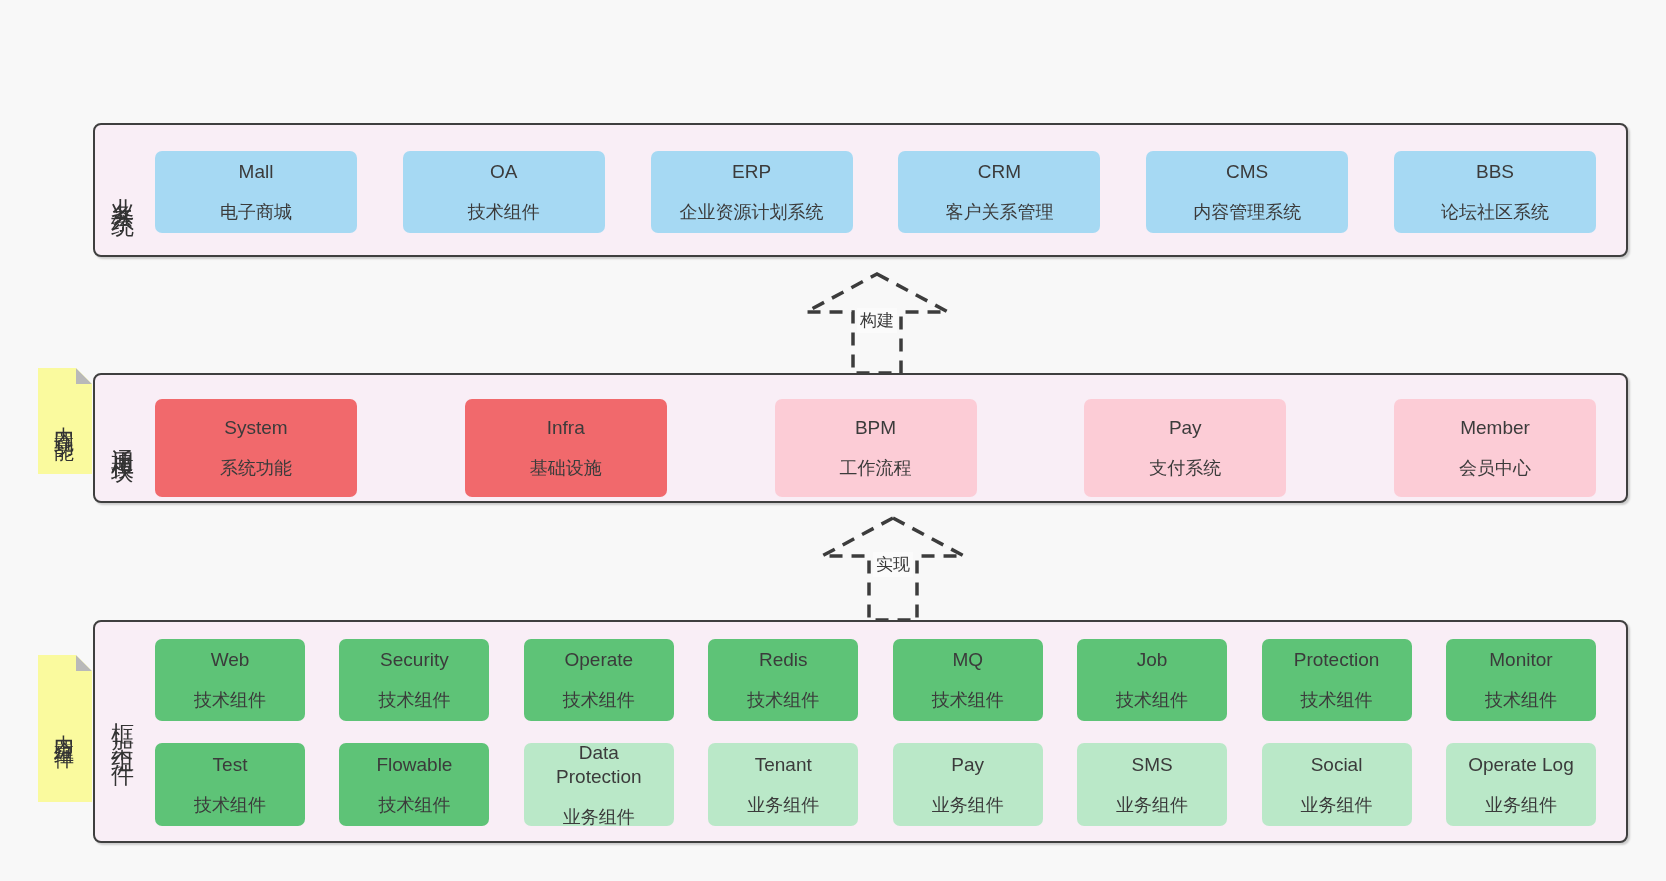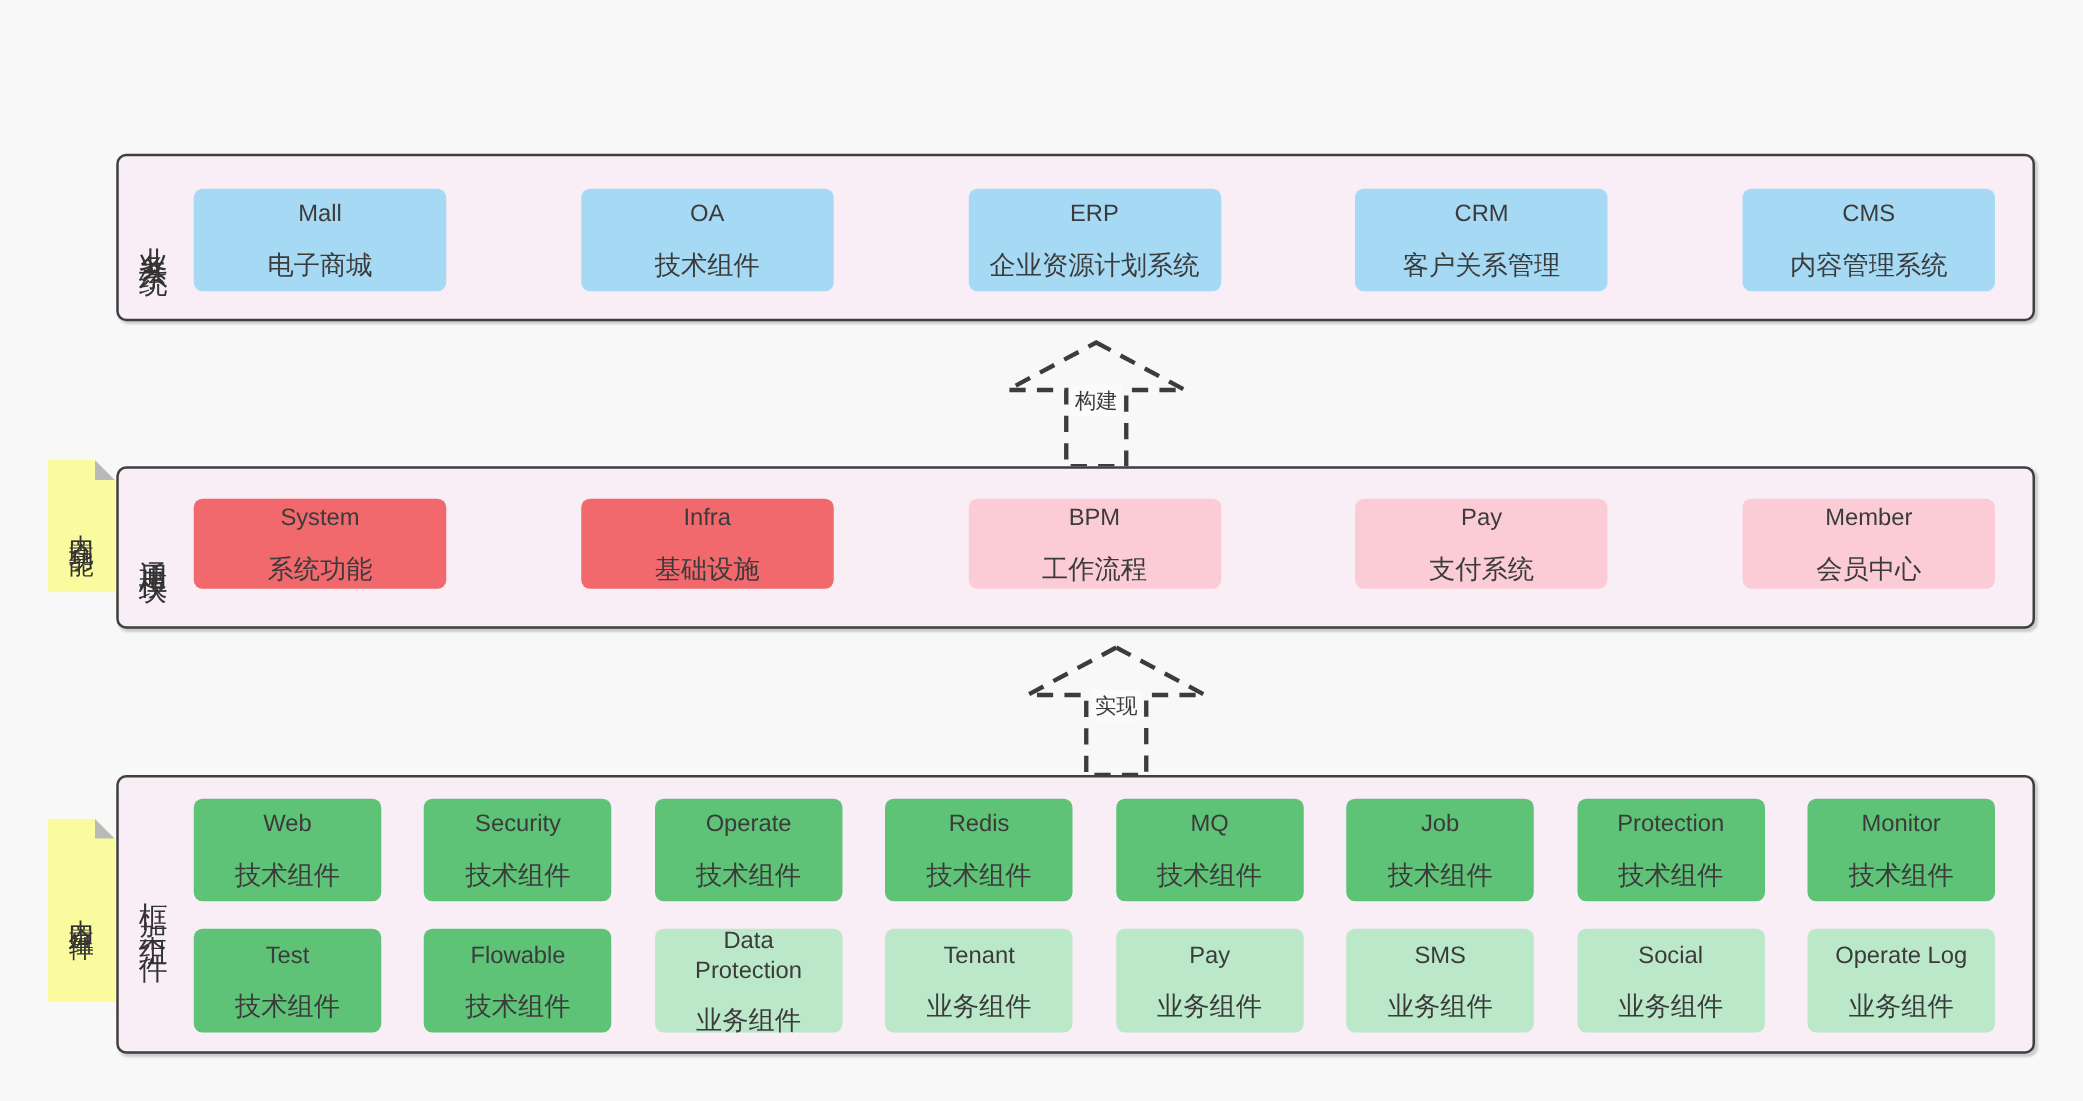--- a/index.html
+++ b/index.html
@@ -63,26 +63,26 @@
     display:flex;
     flex-direction:column;
     justify-content:center;
     align-items:center;
     text-align:center;
     box-sizing:border-box;
     padding:4px 6px;
     gap:16px;
   }
   .box-wide{flex:0 0 202px;height:82px;}
-  #layer-modules .box-wide{height:72px;}
+  #layer-modules .box-wide{height:98px;}
   .box-small{flex:0 0 150px;height:82px;}
   .row-2 .box-small{height:83px;}
 
   .box-name{font-size:19px;line-height:25px;color:#3b3b3b;}
-  .box-desc{font-size:21px;line-height:25px;color:#3b3b3b;}
+  .box-desc{font-size:18px;line-height:25px;color:#3b3b3b;}
   .wrap-narrow .box-name{max-width:112px;line-height:24px;}
   .wrap-narrow .box-desc{line-height:24px;}
 
   .c-blue{background:#a6d9f3;}
   .c-red{background:#f1696c;}
   .c-pink{background:#fcccd6;}
   .c-green{background:#5ec377;}
   .c-lightgreen{background:#bae8c8;}
 
   
@@ -154,20 +154,24 @@
         <div class="box-desc">企业资源计划系统</div>
       </div>
       <div class="box box-wide c-blue">
         <div class="box-name">CRM</div>
         <div class="box-desc">客户关系管理</div>
       </div>
       <div class="box box-wide c-blue">
         <div class="box-name">CMS</div>
         <div class="box-desc">内容管理系统</div>
       </div>
+      <div class="box box-wide c-blue">
+        <div class="box-name">BBS</div>
+        <div class="box-desc">论坛社区系统</div>
+      </div>
     </div>
   </section>
 
   <div class="arrow" id="arrow-build">
     <svg viewBox="0 0 146 102">
       <polygon points="73,3 144,41 97,41 97,102 49,102 49,41 2,41" fill="#f8f8f8" stroke="#3c3c3c" stroke-width="3.5" stroke-dasharray="13 9" stroke-linejoin="miter"></polygon>
     </svg>
     <div class="arrow-label">构建</div>
   </div>
 

